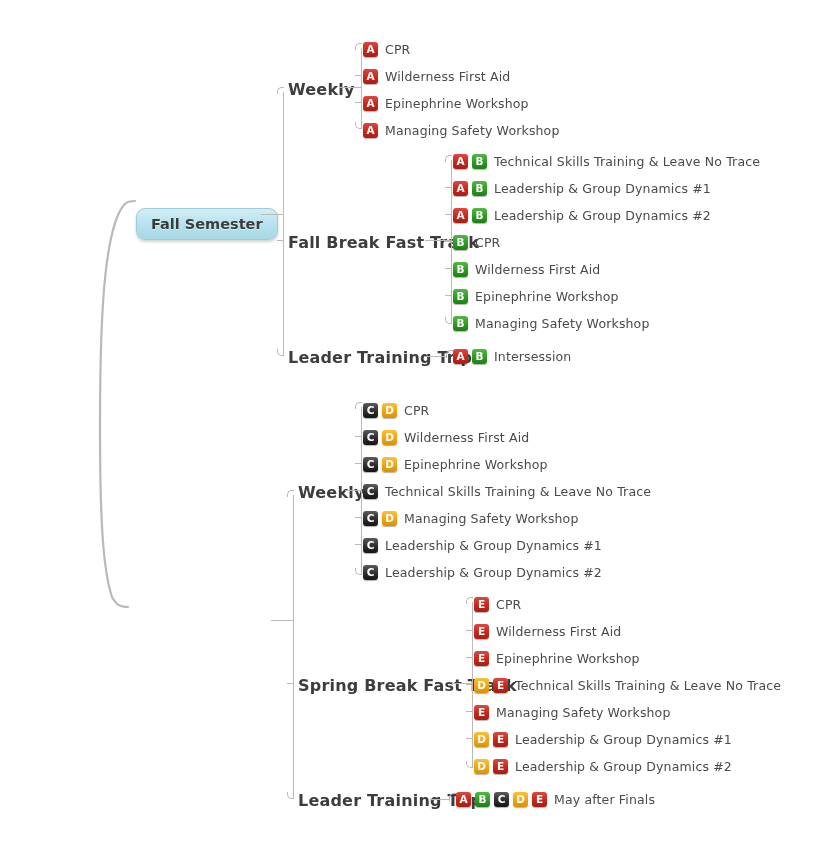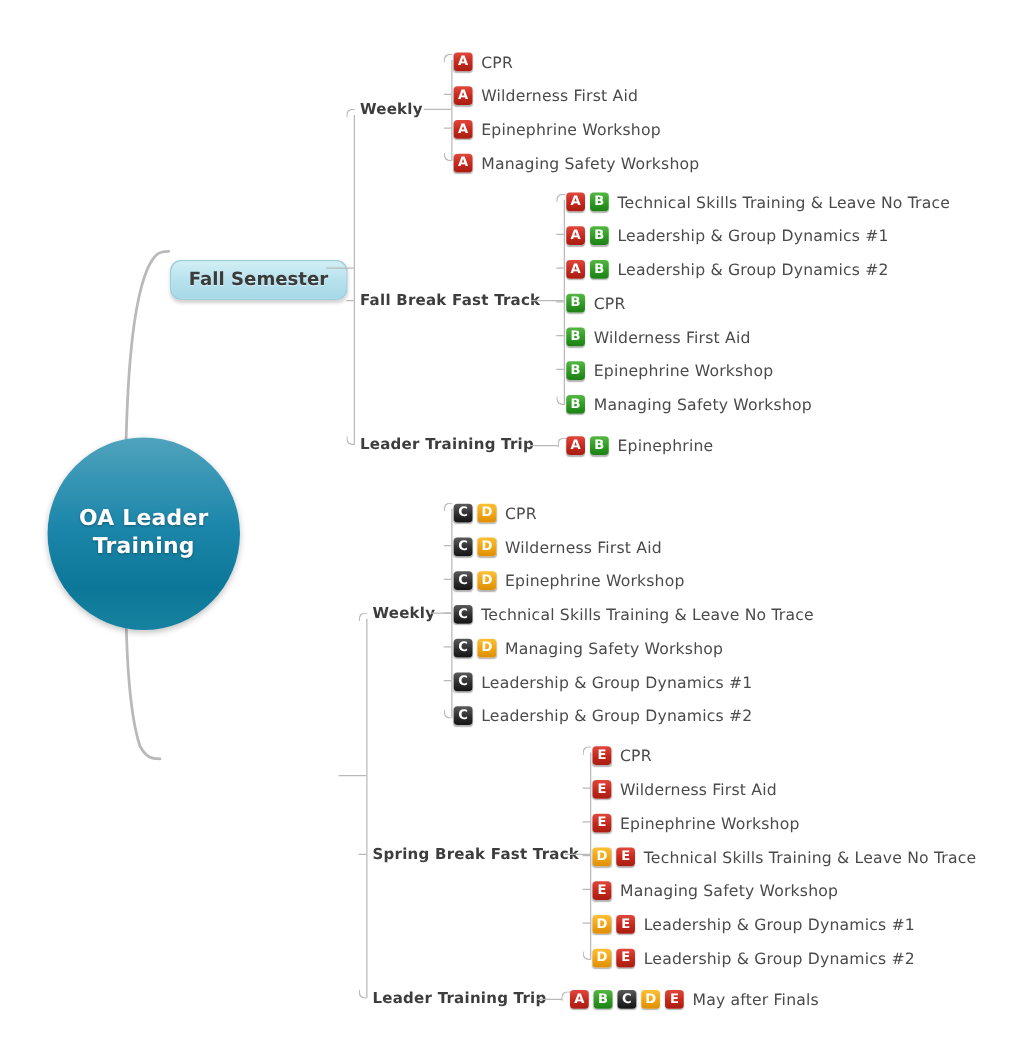--- a/index.html
+++ b/index.html
@@ -38,21 +38,21 @@
     font-size:14.5px;font-weight:bold;
     padding:7px 14px;
     white-space:nowrap;
     text-shadow:0 1px 0 rgba(255,255,255,.55);
     margin-top:20px;
   }
 
   
   .grp-label{
     position:absolute;
-    font-size:12px;font-weight:bold;color:#3d3d3d;
+    font-size:16px;font-weight:bold;color:#3d3d3d;
     white-space:nowrap;
     letter-spacing:.2px;
   }
 
   
   .leaf{
     position:absolute;
     display:flex;align-items:center;
     white-space:nowrap;
     height:18px;
@@ -91,26 +91,20 @@
 </head>
 <body>
 
 <div id="map">
 
   <svg class="curve" viewBox="0 0 813 844">
     <path d="M 100 427 C 100 330, 103 250, 118 215 C 124 202, 128 201, 135 201" fill="none" stroke="#b9b9b9" stroke-width="2.2" stroke-linecap="round"></path>
     <path d="M 100 427 C 100 520, 103 570, 112 597 C 117 606, 121 607, 128 607" fill="none" stroke="#b9b9b9" stroke-width="2.2" stroke-linecap="round"></path>
   </svg>
 
-  <div class="center-node" style="left:38px;top:350px;">
-    <div>
-      <div>OA Leader</div>
-      <div>Training</div>
-    </div>
-  </div>
 
   <div class="pill" style="left:136px;top:188px;">
     <span>Fall Semester</span>
   </div>
 
   <div class="hline" style="left:261px;top:214px;width:22px;"></div>
 
   <div class="vline" style="left:283px;top:92px;height:263px;"></div>
   <div class="elbow tl" style="left:277px;top:87px;width:6px;height:6px;"></div>
   <div class="elbow bl" style="left:277px;top:349px;width:6px;height:6px;"></div>
@@ -215,21 +209,21 @@
     <span>Leader Training Trip</span>
   </div>
   <div class="elbow tl" style="left:446px;top:350px;width:7px;height:7px;"></div>
   <div class="hline" style="left:424px;top:356px;width:23px;"></div>
 
   <div class="leaf" style="left:453px;top:347px;">
     <span class="badges">
       <span class="badge A">A</span>
       <span class="badge B">B</span>
     </span>
-    <span class="txt">Epinephrine</span>
+    <span class="txt">Intersession</span>
   </div>
 
 
   <div class="hline" style="left:271px;top:620px;width:22px;"></div>
   <div class="vline" style="left:293px;top:495px;height:303px;"></div>
   <div class="elbow tl" style="left:287px;top:490px;width:6px;height:6px;"></div>
   <div class="elbow bl" style="left:287px;top:792px;width:6px;height:6px;"></div>
   <div class="hline" style="left:287px;top:683px;width:6px;"></div>
 
   <div class="grp-label" style="left:298px;top:483px;">

